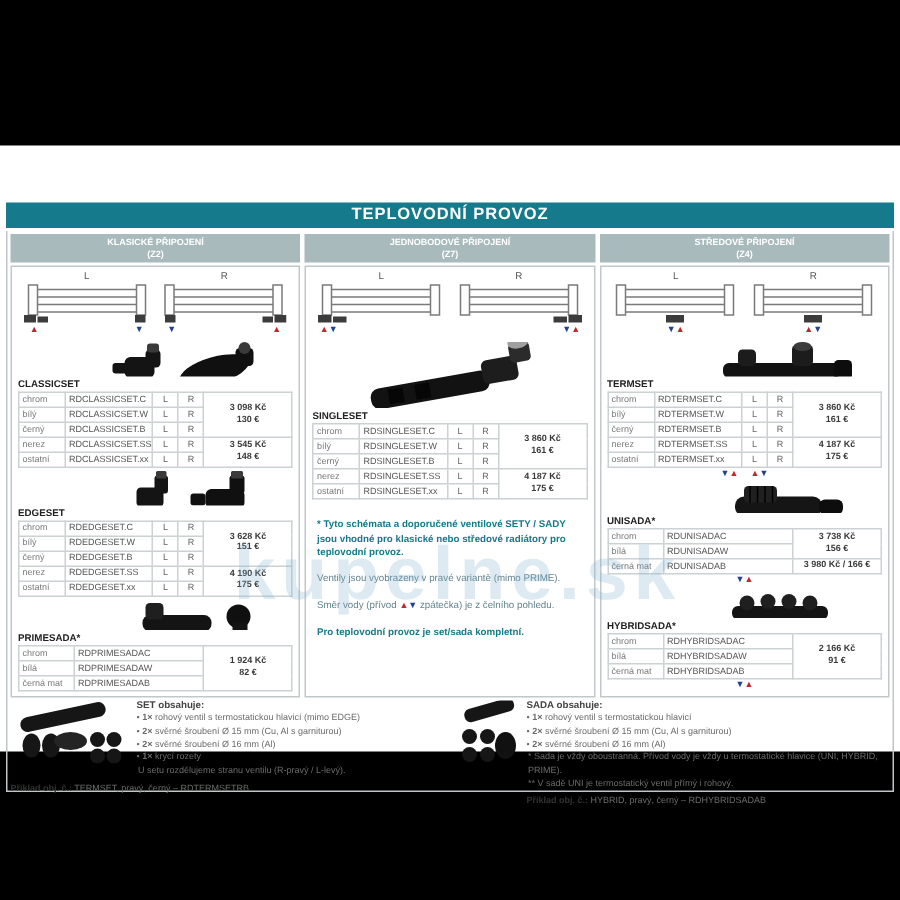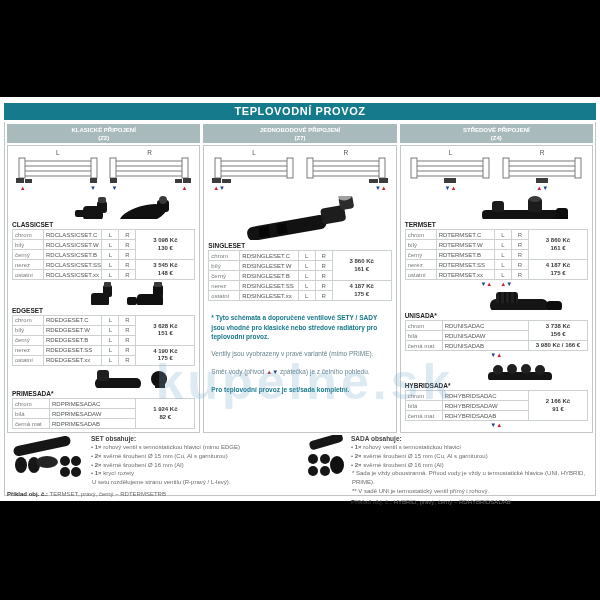--- a/index.html
+++ b/index.html
@@ -1,21 +1,21 @@
 <!DOCTYPE html>
 <html><head>
 <meta charset="utf-8">
 <style>
   html,body{margin:0;padding:0;}
   body{width:600px;height:600px;background:#000;position:relative;overflow:hidden;
        font-family:"Liberation Sans", sans-serif;}
   .page{position:absolute;left:0;top:97px;width:600px;height:404px;background:#fff;
         box-sizing:border-box;padding:6px 4px 0 4px;}
   .title-bar{height:17px;background:#147a8c;color:#fff;text-align:center;font-weight:bold;
-        font-size:11px;line-height:17px;letter-spacing:.6px;}
+        font-size:11px;line-height:17px;letter-spacing:.6px;margin-top:32px;}
   .sheet{border:1px solid #c0c6c8;border-top:0;margin-top:2px;padding:2px;}
   .col-headers{display:flex;gap:3px;}
   .col-header{flex:1;background:#a9babc;color:#fff;text-align:center;font-size:6px;
         font-weight:bold;line-height:1.35;padding:1.5px 0;}
   .cols{display:flex;gap:3px;margin-top:2px;height:288px;}
   .col{flex:1;border:1px solid #c2c8ca;background:#fff;padding:3px 4px;box-sizing:border-box;
         display:flex;flex-direction:column;overflow:hidden;}
   .diagram{display:flex;justify-content:space-around;margin-bottom:3px;}
   .rad{display:flex;flex-direction:column;align-items:center;}
   .rad-label{font-size:6.5px;color:#555;margin-bottom:1px;}

